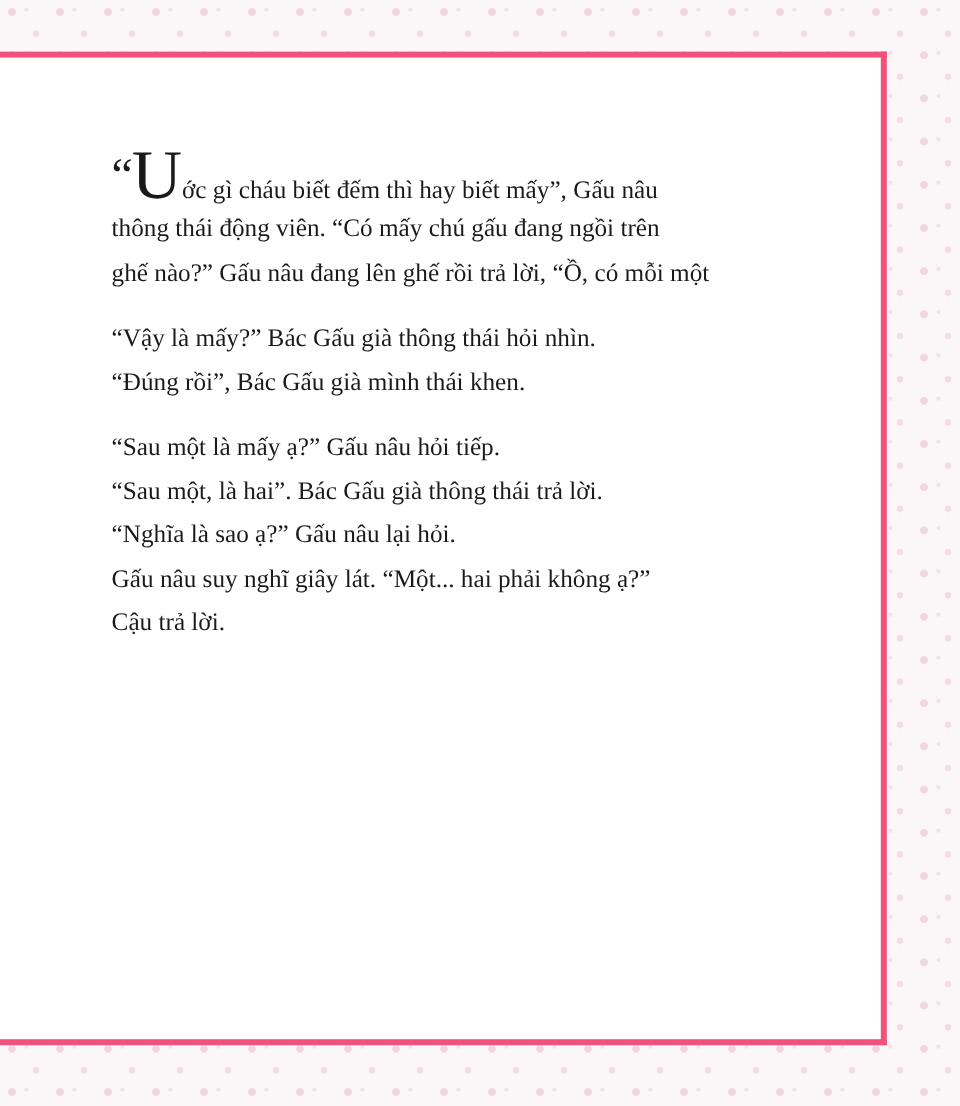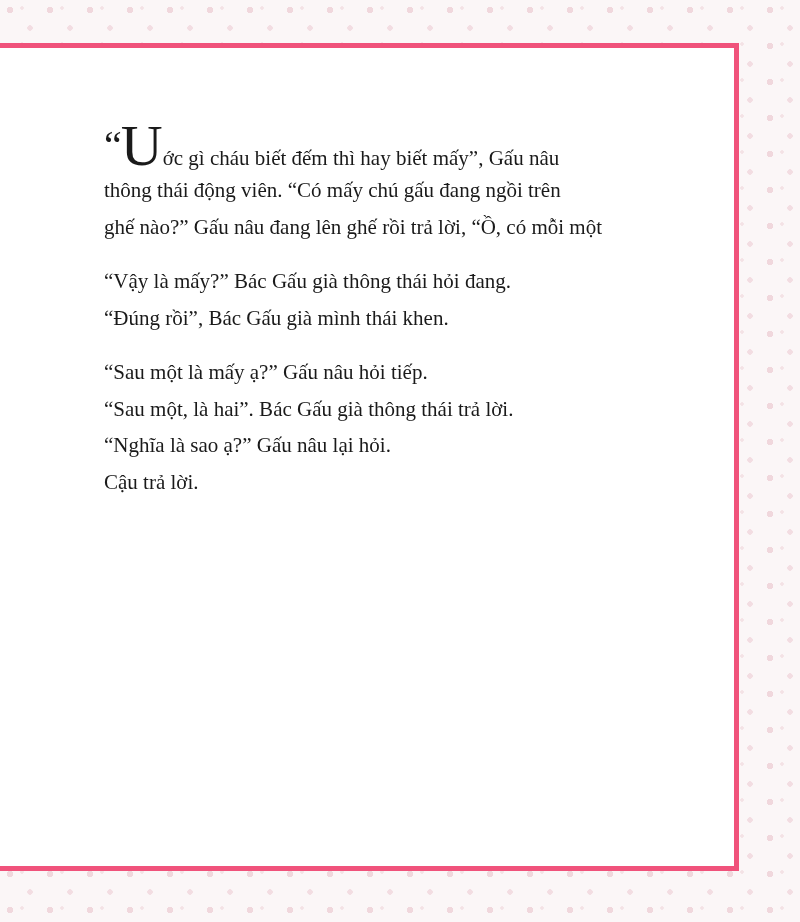--- a/index.html
+++ b/index.html
@@ -33,21 +33,21 @@
     .text-block {
       position: absolute;
       left: 88px;
       top: 120px;
       width: 620px;
       color: #1a1a1a;
       font-size: 21px;
       line-height: 36.5px;
     }
     .para {
-      margin: 0 0 18px 16px;
+      margin: 0 0 18px 5px;
     }
     .line {
       display: block;
       white-space: nowrap;
     }
     .first-line {
       height: 52px;
       line-height: 52px;
       position: relative;
     }
@@ -72,23 +72,24 @@
 <div class="text-block">
   <div class="para">
     <span class="line first-line">
       <span class="dropcap-quote">“</span><span class="dropcap-letter">U</span><span>ớc gì cháu biết đếm thì hay biết mấy”, Gấu nâu</span>
     </span>
     <span class="line">thông thái động viên. “Có mấy chú gấu đang ngồi trên</span>
     <span class="line">ghế nào?” Gấu nâu đang lên ghế rồi trả lời, “Ồ, có mỗi một</span>
   </div>
 
   <div class="para">
-    <span class="line">“Vậy là mấy?” Bác Gấu già thông thái hỏi đang.</span>
+    <span class="line">“Vậy là mấy?” Bác Gấu già thông thái hỏi nhìn.</span>
     <span class="line">“Đúng rồi”, Bác Gấu già mình thái khen.</span>
   </div>
 
   <div class="para">
     <span class="line">“Sau một là mấy ạ?” Gấu nâu hỏi tiếp.</span>
     <span class="line">“Sau một, là hai”. Bác Gấu già thông thái trả lời.</span>
     <span class="line">“Nghĩa là sao ạ?” Gấu nâu lại hỏi.</span>
+    <span class="line">Gấu nâu suy nghĩ giây lát. “Một... hai phải không ạ?”</span>
     <span class="line">Cậu trả lời.</span>
   </div>
 </div>
 
 </body></html>

